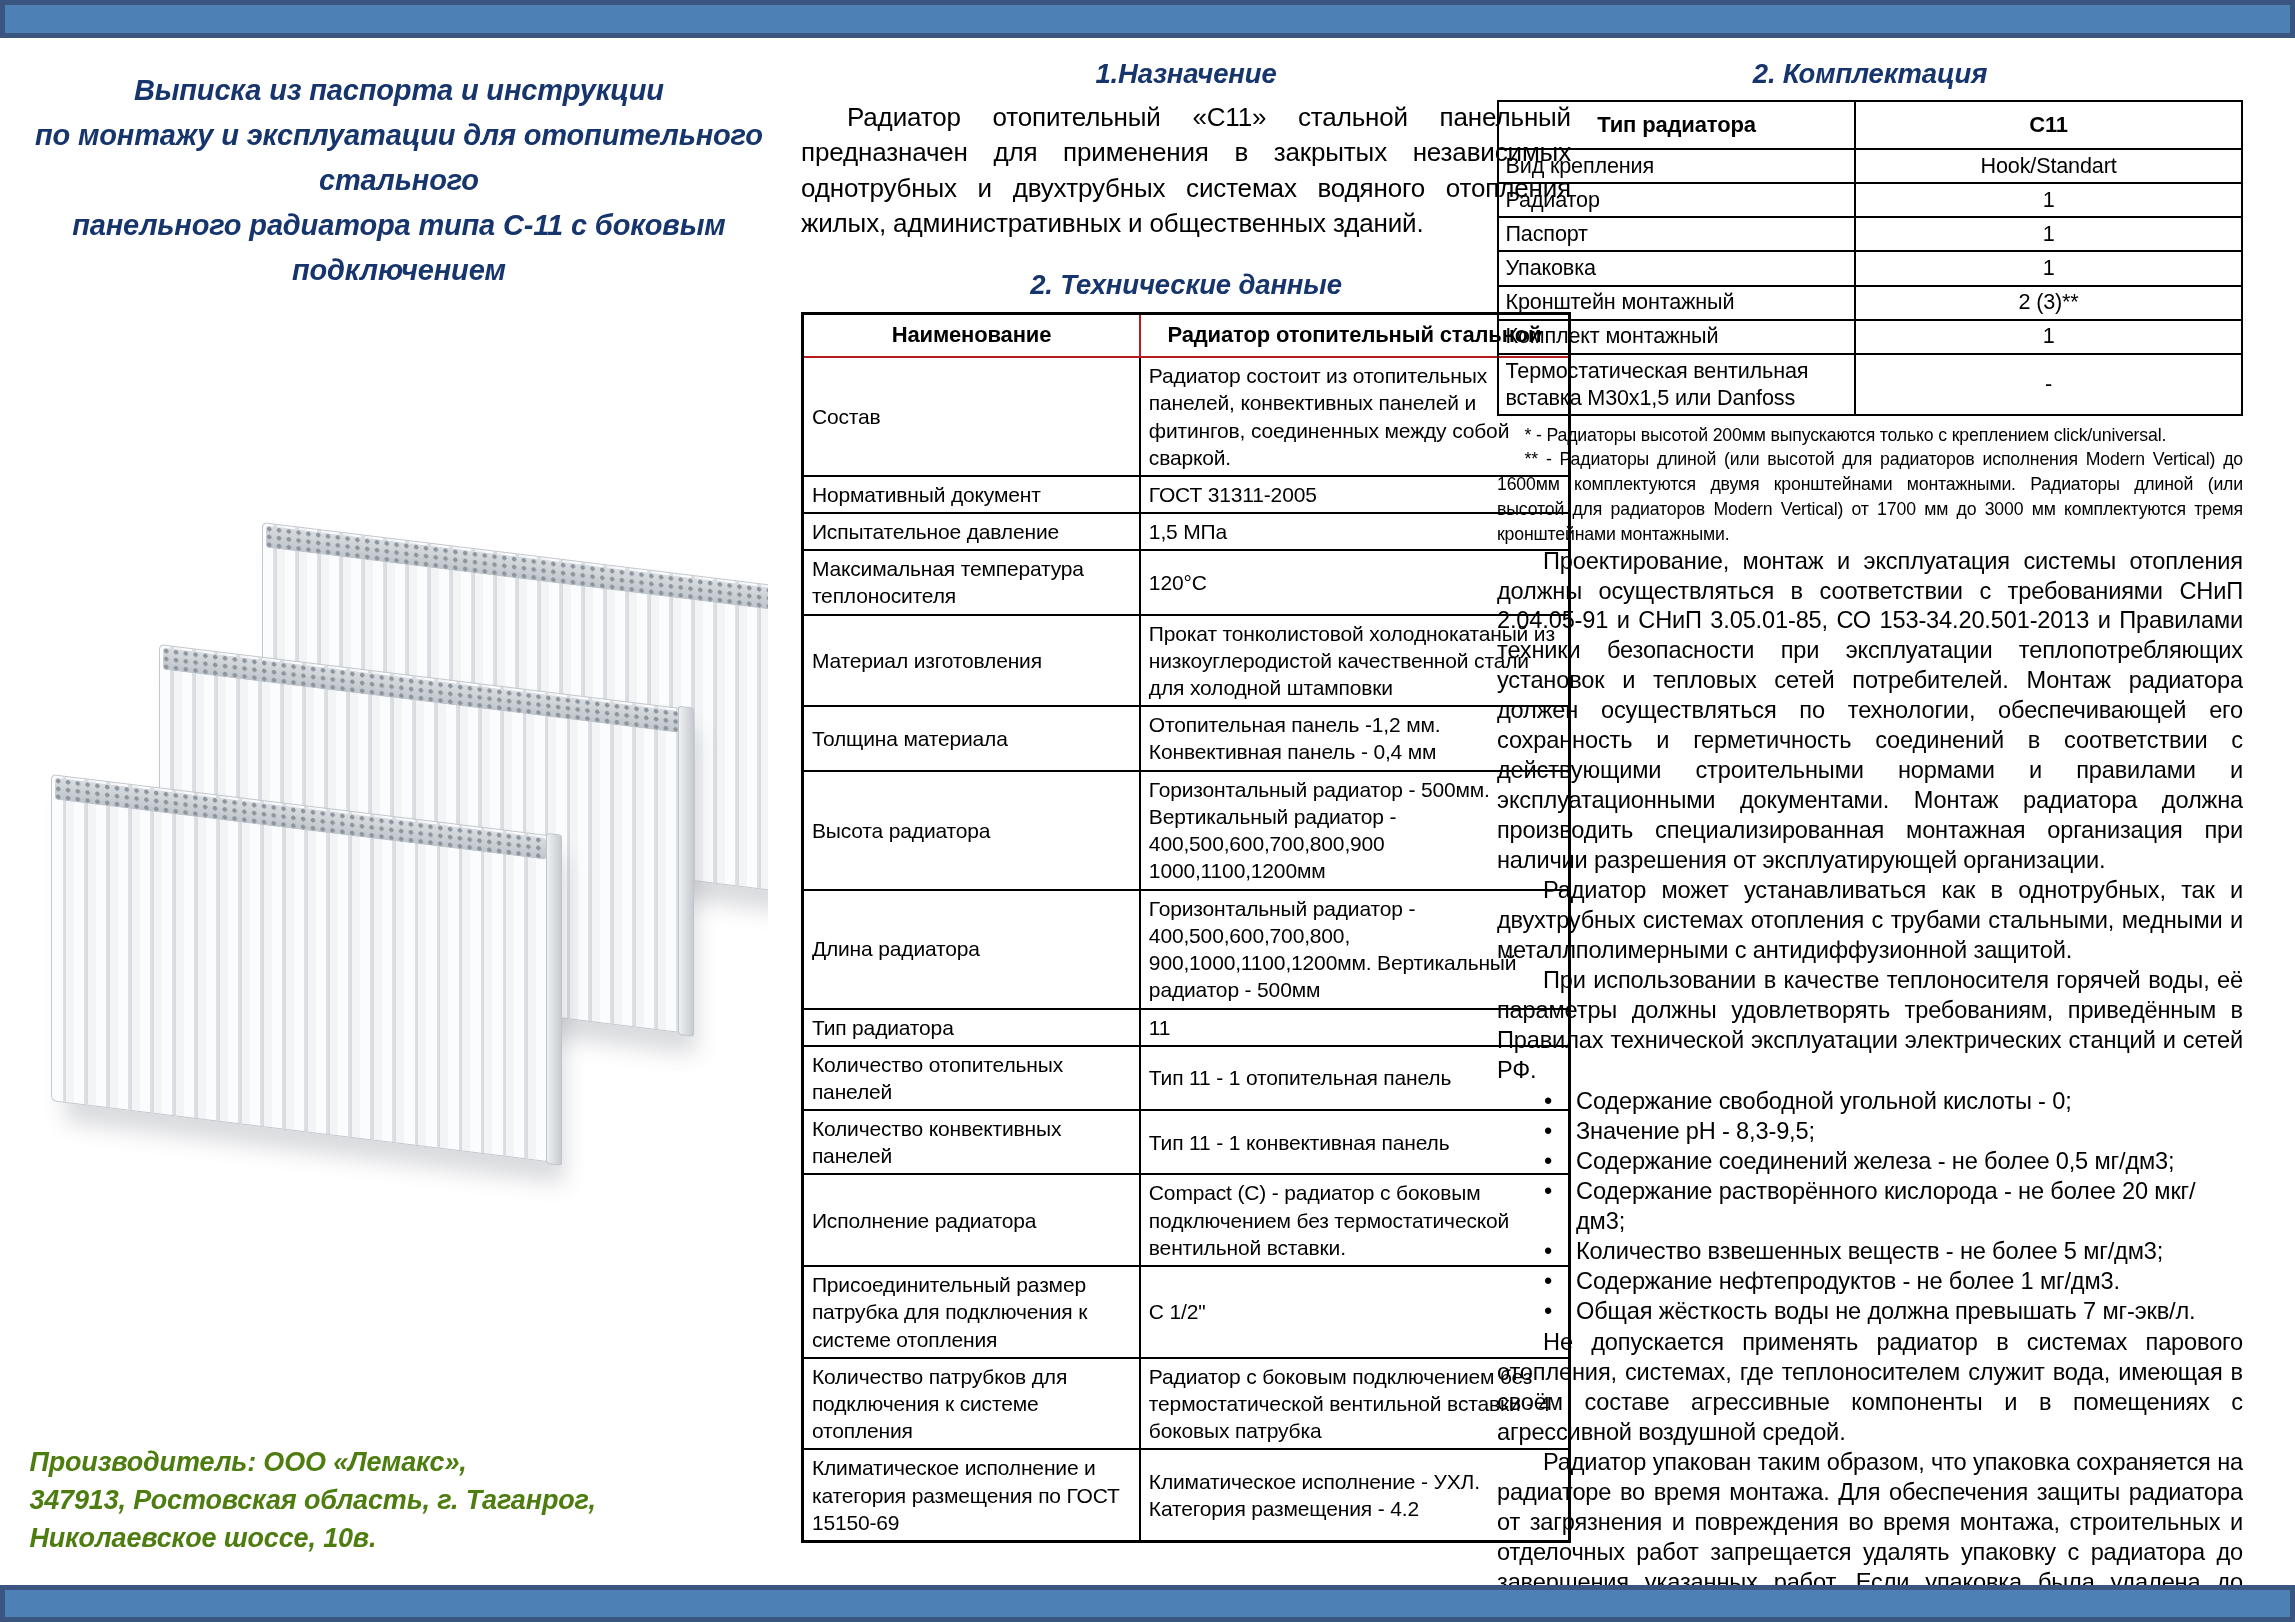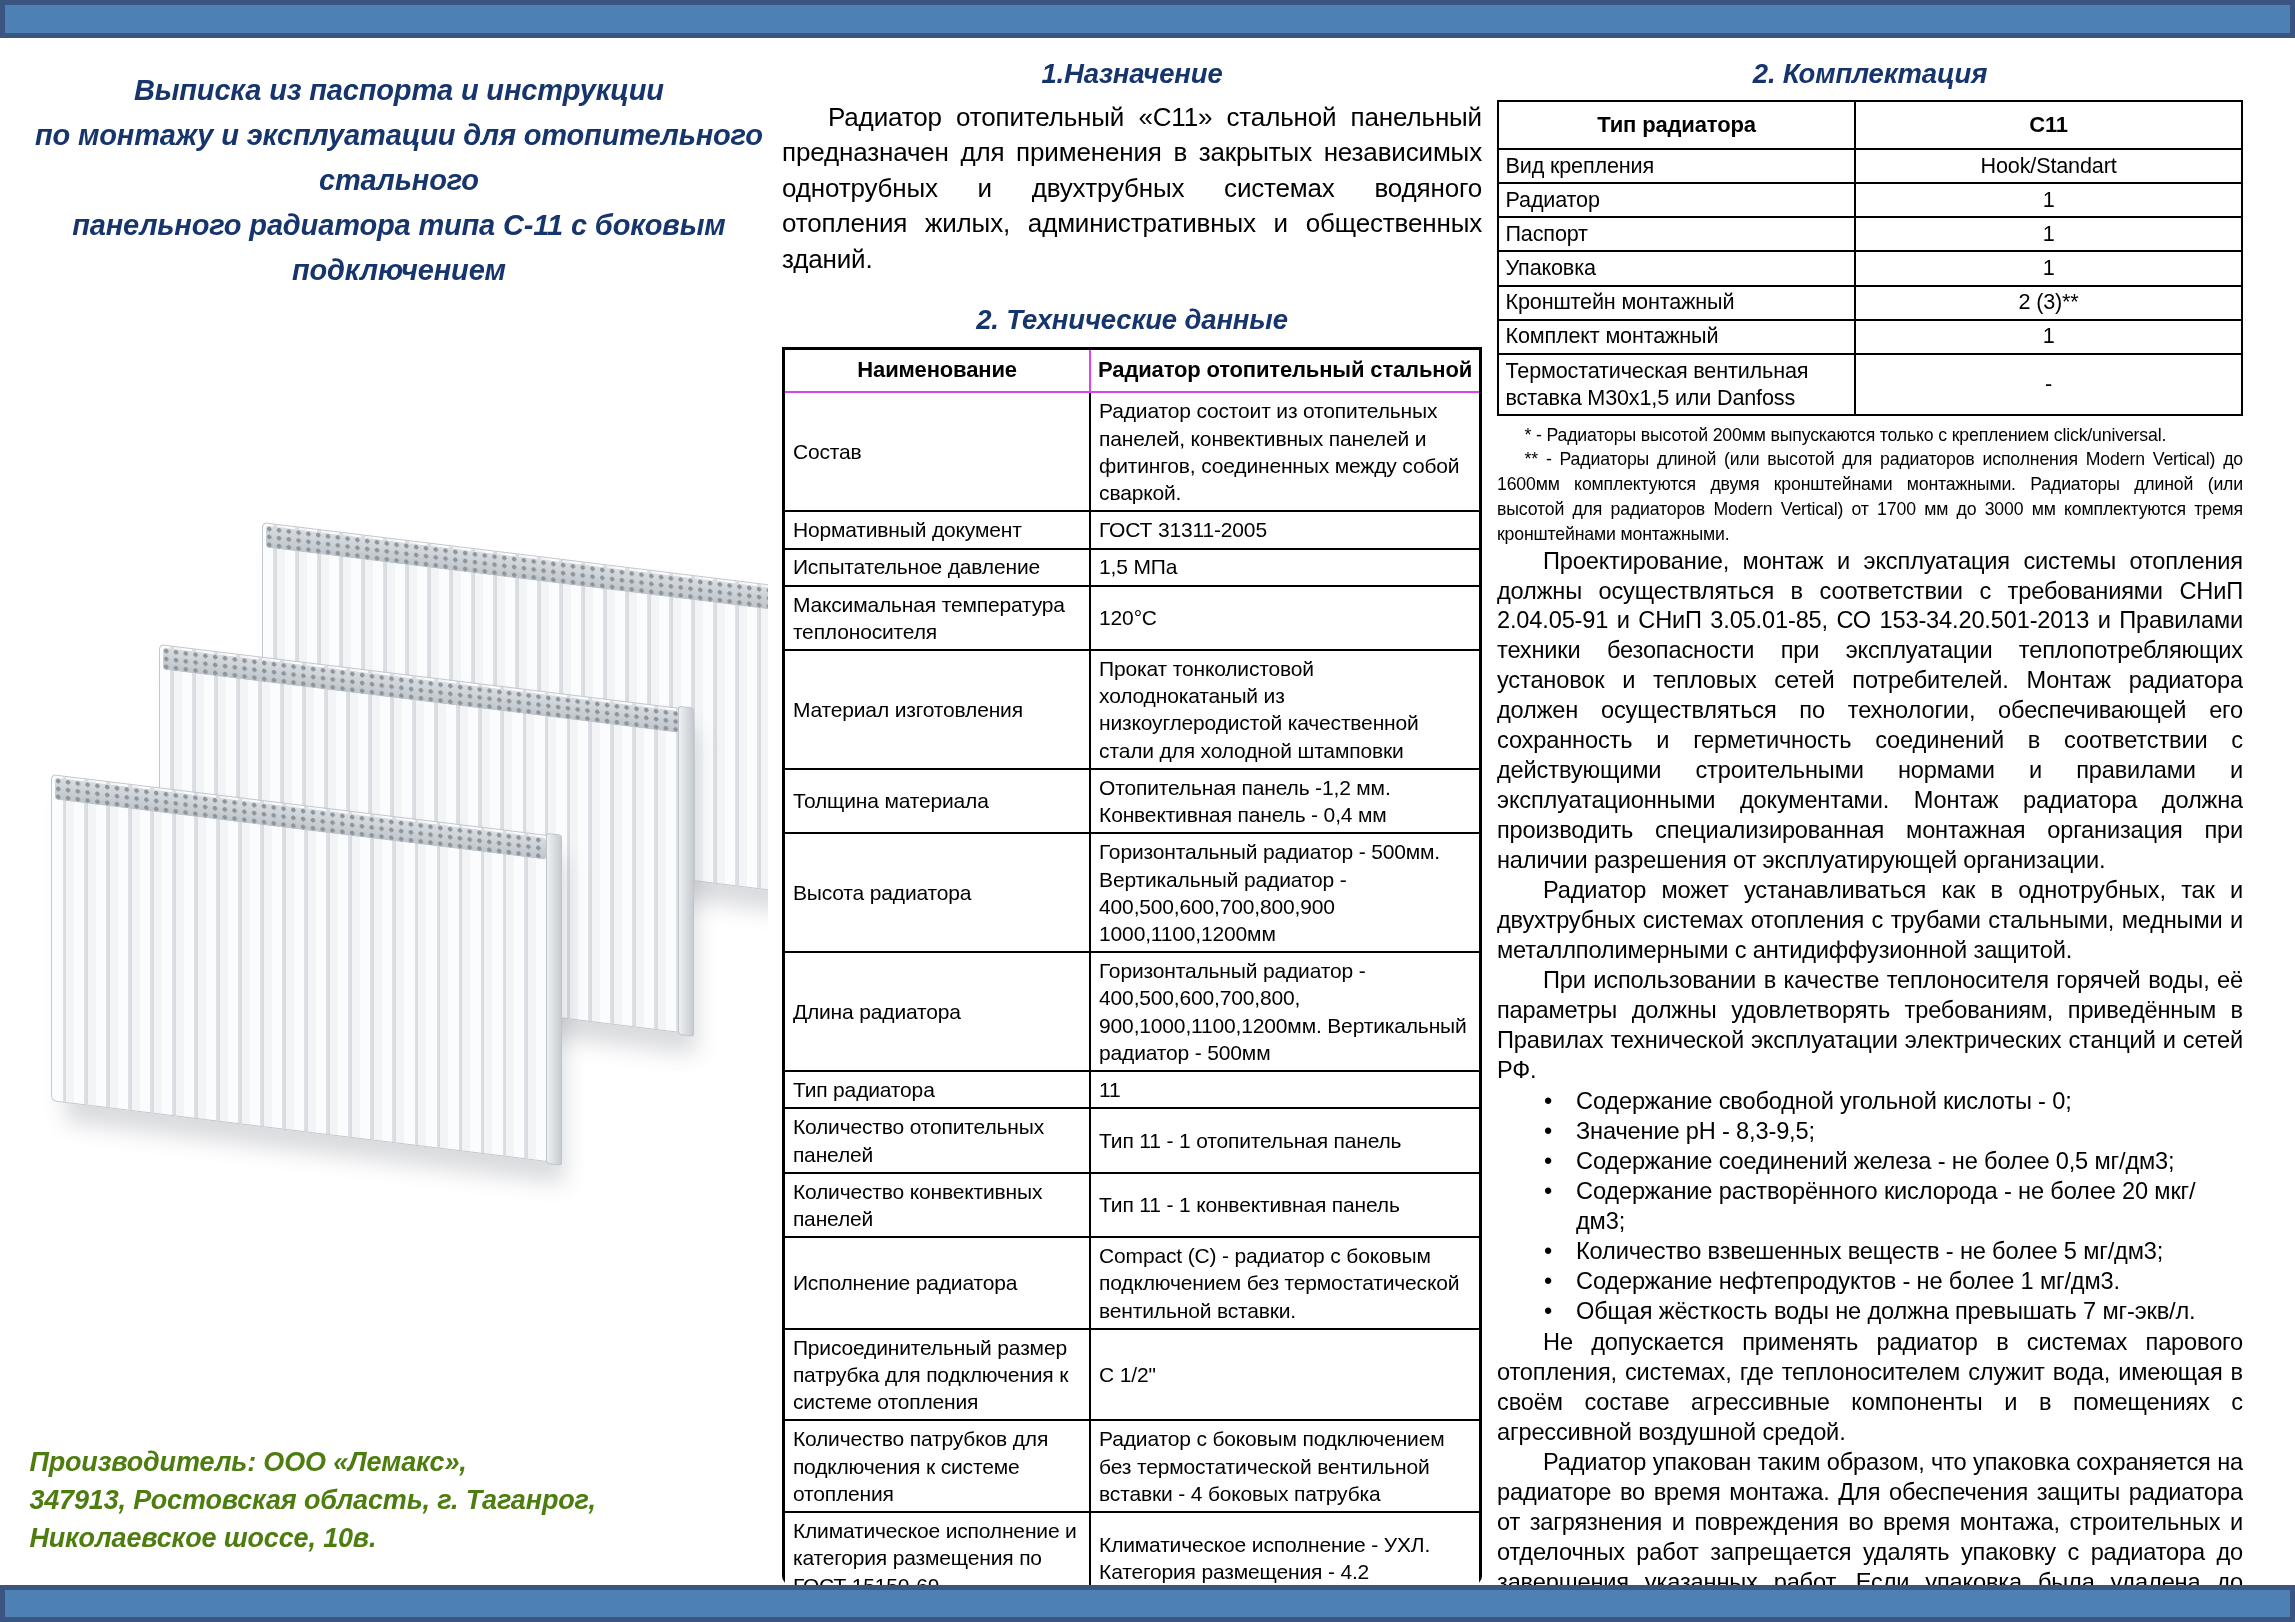--- a/index.html
+++ b/index.html
@@ -19,21 +19,21 @@
     border:5.2px solid #3a5680;
     box-sizing:border-box;
     z-index:10;
   }
   .band-top{top:0;}
   .band-bottom{bottom:0;height:37px;}
 
   
   .col{position:absolute;top:38px;bottom:37px;overflow:hidden;}
   .col-left{left:29.4px;width:739px;}
-  .col-mid{left:782px;width:700px;border-radius:9px;}
+  .col-mid{left:801px;width:770px;border-radius:9px;}
   .col-right{left:1497px;width:746px;}
   h2.sec{
     margin:17px 0 10.5px 0;
     text-align:center;
     font-size:27.5px;font-weight:bold;font-style:italic;
     color:#16356d;
   }
   .doc-title{
     margin-top:30px;
     text-align:center;
@@ -56,21 +56,21 @@
   .col-right .body-just{font-size:23.6px;line-height:1.27;margin:0;}
 
   
   table.tech{
     width:100%;border-collapse:collapse;
     border:3.3px solid #000;
     font-size:21px;line-height:1.3;
     margin-top:3.9px;
   }
   table.tech th{
-    border:2px solid #d946ef;
+    border:2px solid #b91c1c;
     font-size:22px;font-weight:bold;text-align:center;
     padding:6.5px 5.2px;
   }
   table.tech td{
     border:2px solid #000;
     padding:3.9px 7.9px;
     vertical-align:middle;
   }
   table.tech td:first-child{width:44%;}
 

